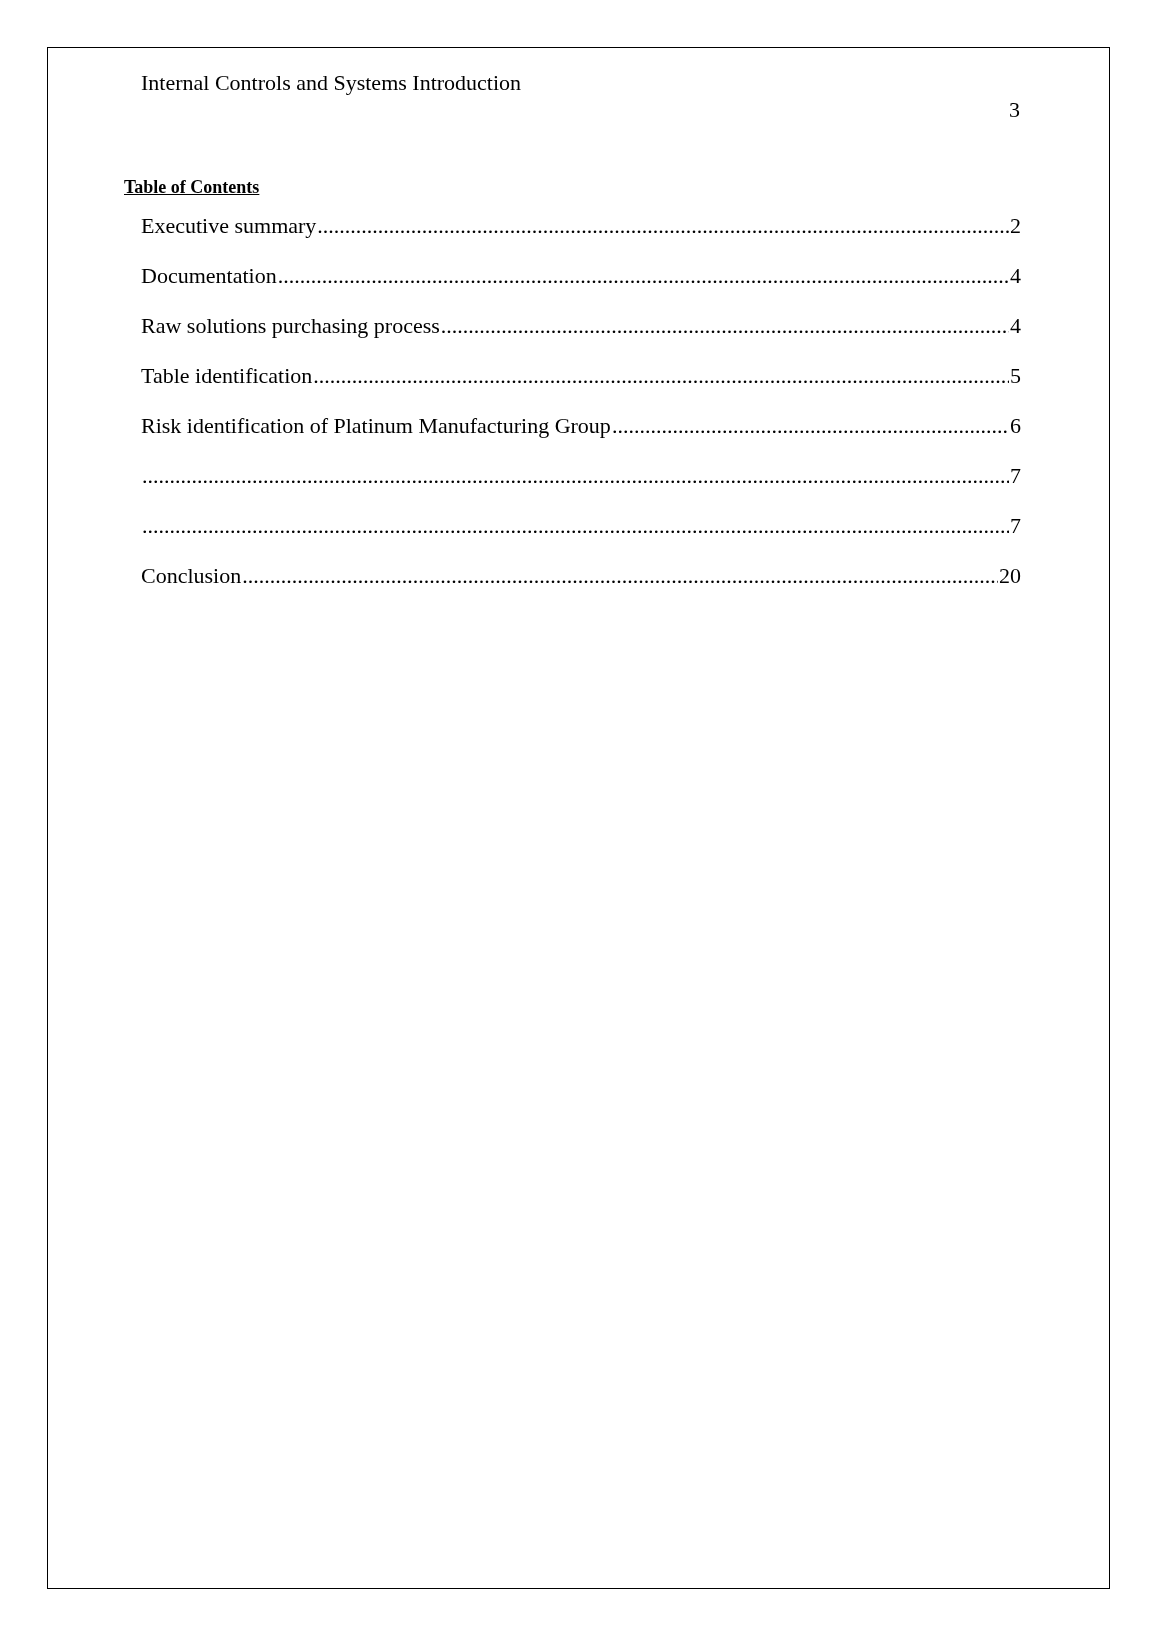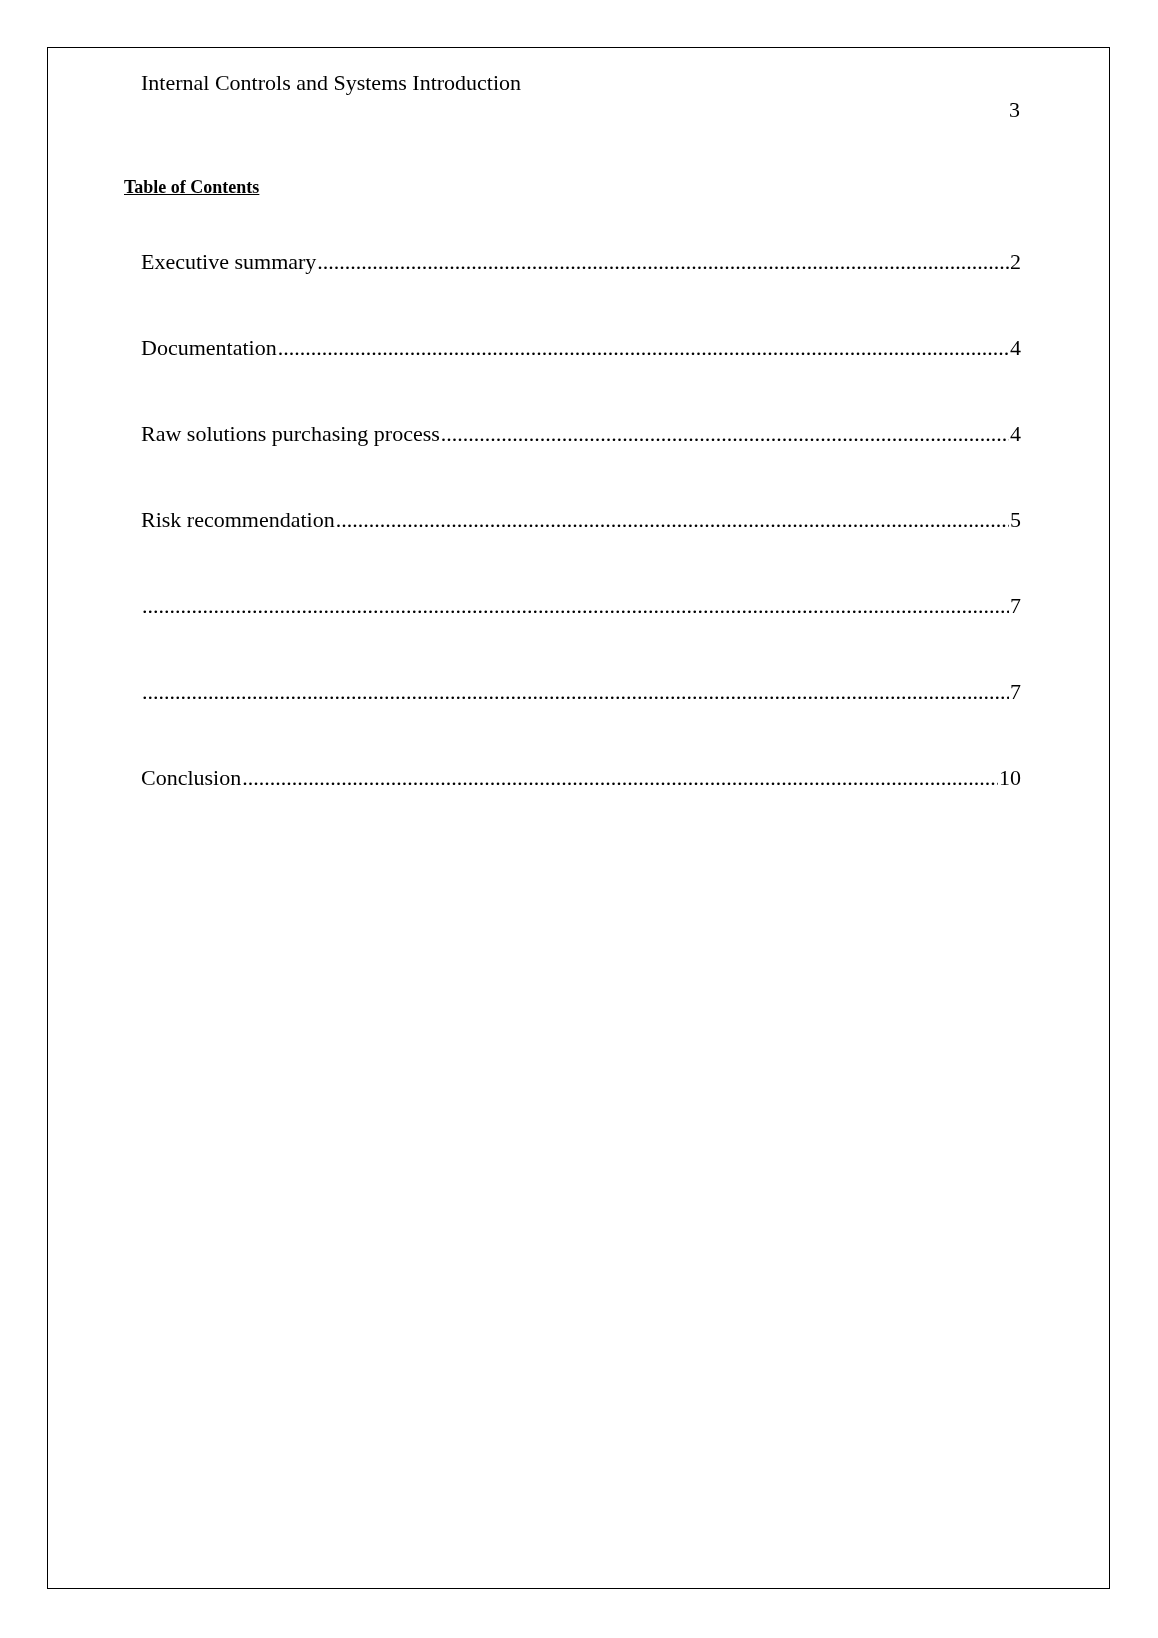--- a/index.html
+++ b/index.html
@@ -4,21 +4,21 @@
   <style>
     html, body { margin: 0; padding: 0; background: #ffffff; }
     body { width: 1158px; height: 1638px; position: relative; overflow: hidden;
            font-family: "Liberation Serif", "DejaVu Serif", serif; color: #000; }
     .page-border { position: absolute; left: 47px; top: 47px; width: 1063px; height: 1542px;
                    border: 1px solid #000; box-sizing: border-box; }
     .header-title { position: absolute; left: 141px; top: 70px; font-size: 22px; line-height: 26px; }
     .page-number { position: absolute; right: 138px; top: 97px; font-size: 22px; line-height: 26px; }
     .toc-heading { position: absolute; left: 124px; top: 174px; font-size: 18px; font-weight: bold; line-height: 26px; text-decoration: underline; }
     .toc-list { position: absolute; left: 141px; top: 213px; width: 880px; margin: 0; padding: 0; list-style: none; }
-    .toc-entry { display: flex; align-items: baseline; font-size: 22px; line-height: 26px; height: 50px; margin-top: 36px; }
+    .toc-entry { display: flex; align-items: baseline; font-size: 22px; line-height: 26px; height: 50px; }
     .toc-label { white-space: nowrap; }
     .toc-leader { flex: 1; overflow: hidden; white-space: nowrap; margin: 0 1px; letter-spacing: 0; }
     .toc-leader::after { content: "............................................................................................................................................................................................................................................................................................................"; }
     .toc-page { white-space: nowrap; }
   </style>
 </head>
 <body>
 
 <div class="page-border"></div>
 
@@ -37,30 +37,35 @@
     <span class="toc-label">Documentation</span>
     <span class="toc-leader"></span>
     <span class="toc-page">4</span>
   </li>
   <li class="toc-entry">
     <span class="toc-label">Raw solutions purchasing process</span>
     <span class="toc-leader"></span>
     <span class="toc-page">4</span>
   </li>
   <li class="toc-entry">
-    <span class="toc-label">Risk recommendation</span>
+    <span class="toc-label">Table identification</span>
     <span class="toc-leader"></span>
     <span class="toc-page">5</span>
+  </li>
+  <li class="toc-entry">
+    <span class="toc-label">Risk identification of Platinum Manufacturing Group</span>
+    <span class="toc-leader"></span>
+    <span class="toc-page">6</span>
   </li>
   <li class="toc-entry">
     <span class="toc-leader"></span>
     <span class="toc-page">7</span>
   </li>
   <li class="toc-entry">
     <span class="toc-leader"></span>
     <span class="toc-page">7</span>
   </li>
   <li class="toc-entry">
     <span class="toc-label">Conclusion</span>
     <span class="toc-leader"></span>
-    <span class="toc-page">10</span>
+    <span class="toc-page">20</span>
   </li>
 </ul>
 
 </body></html>

